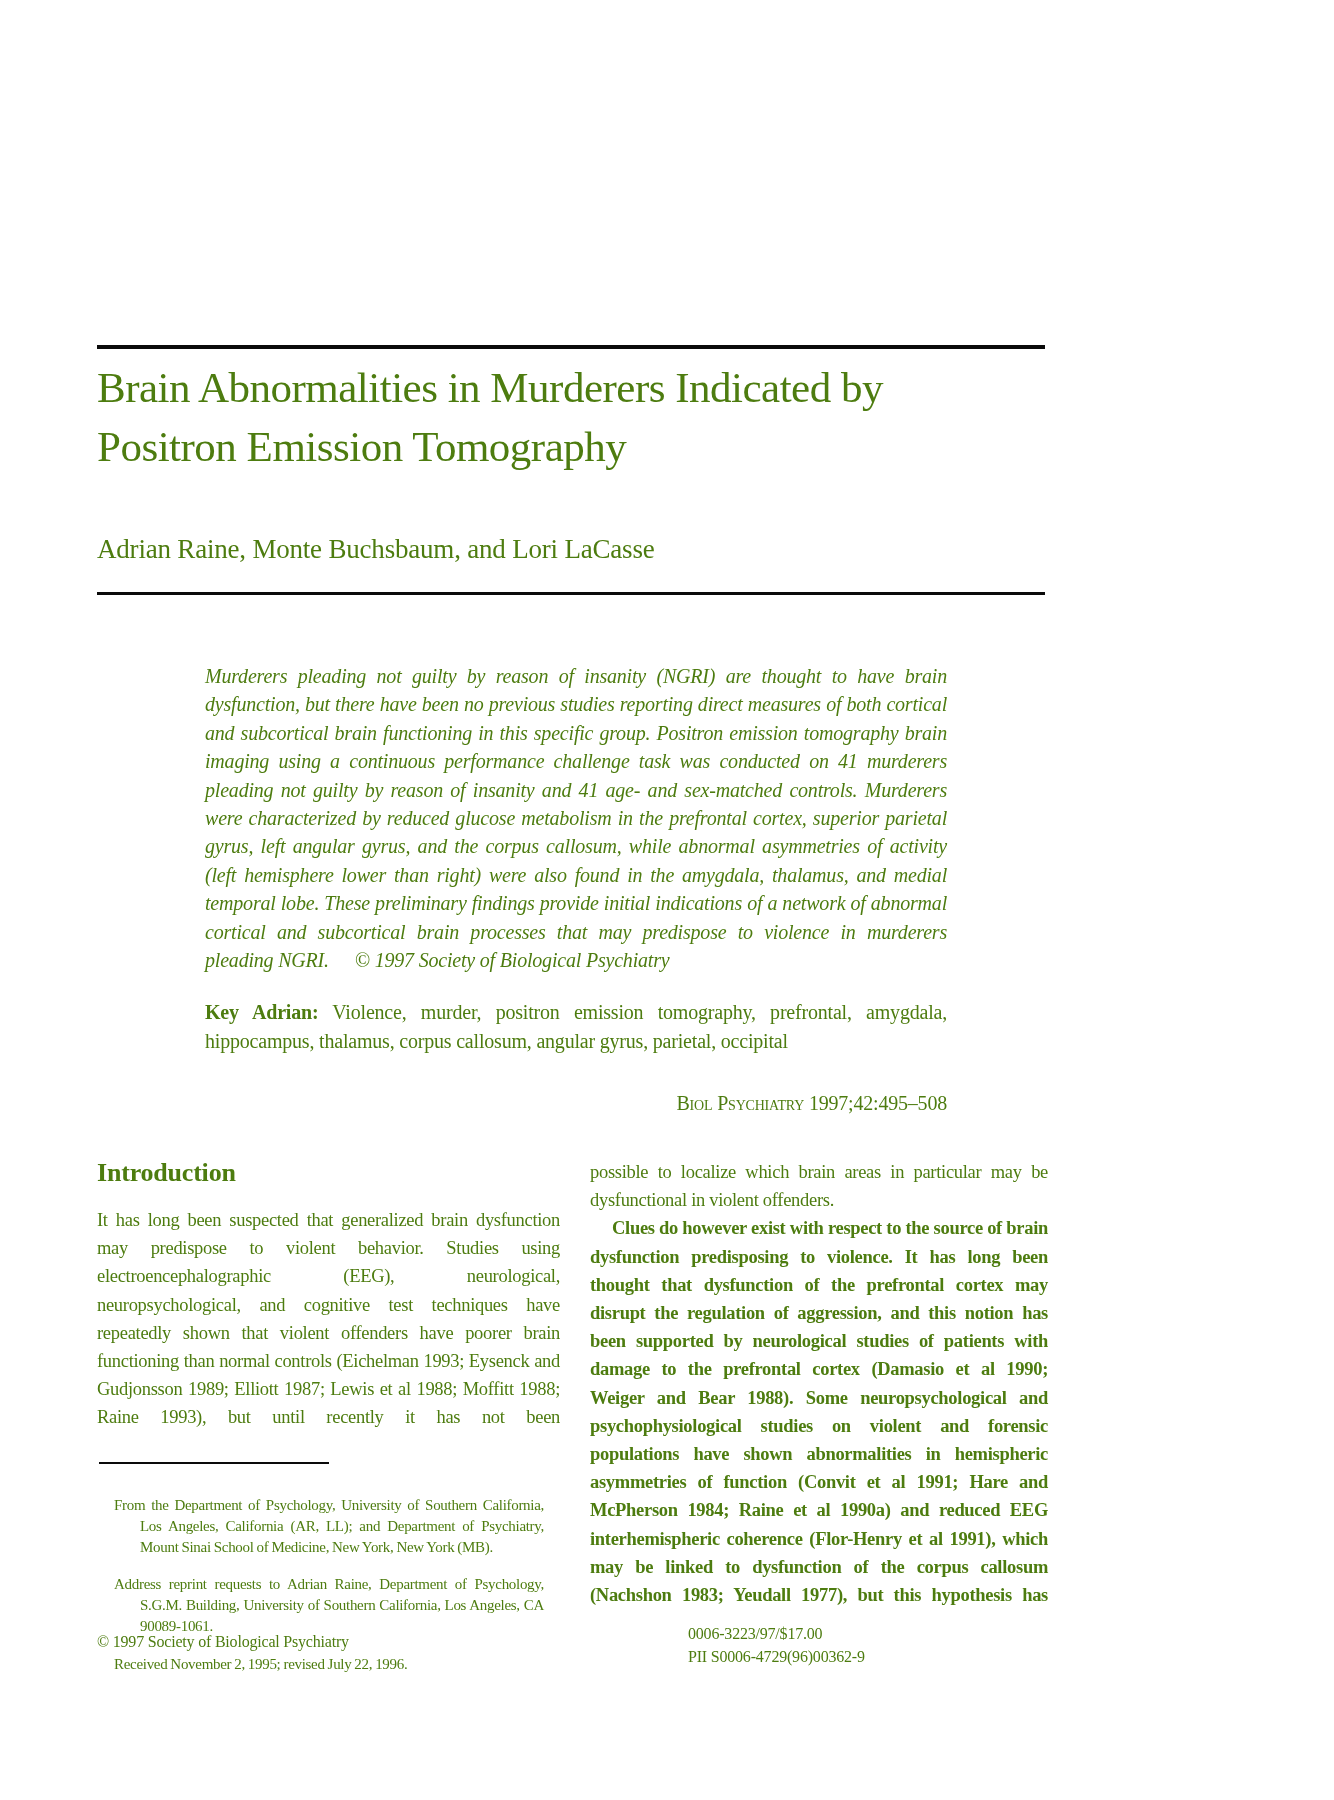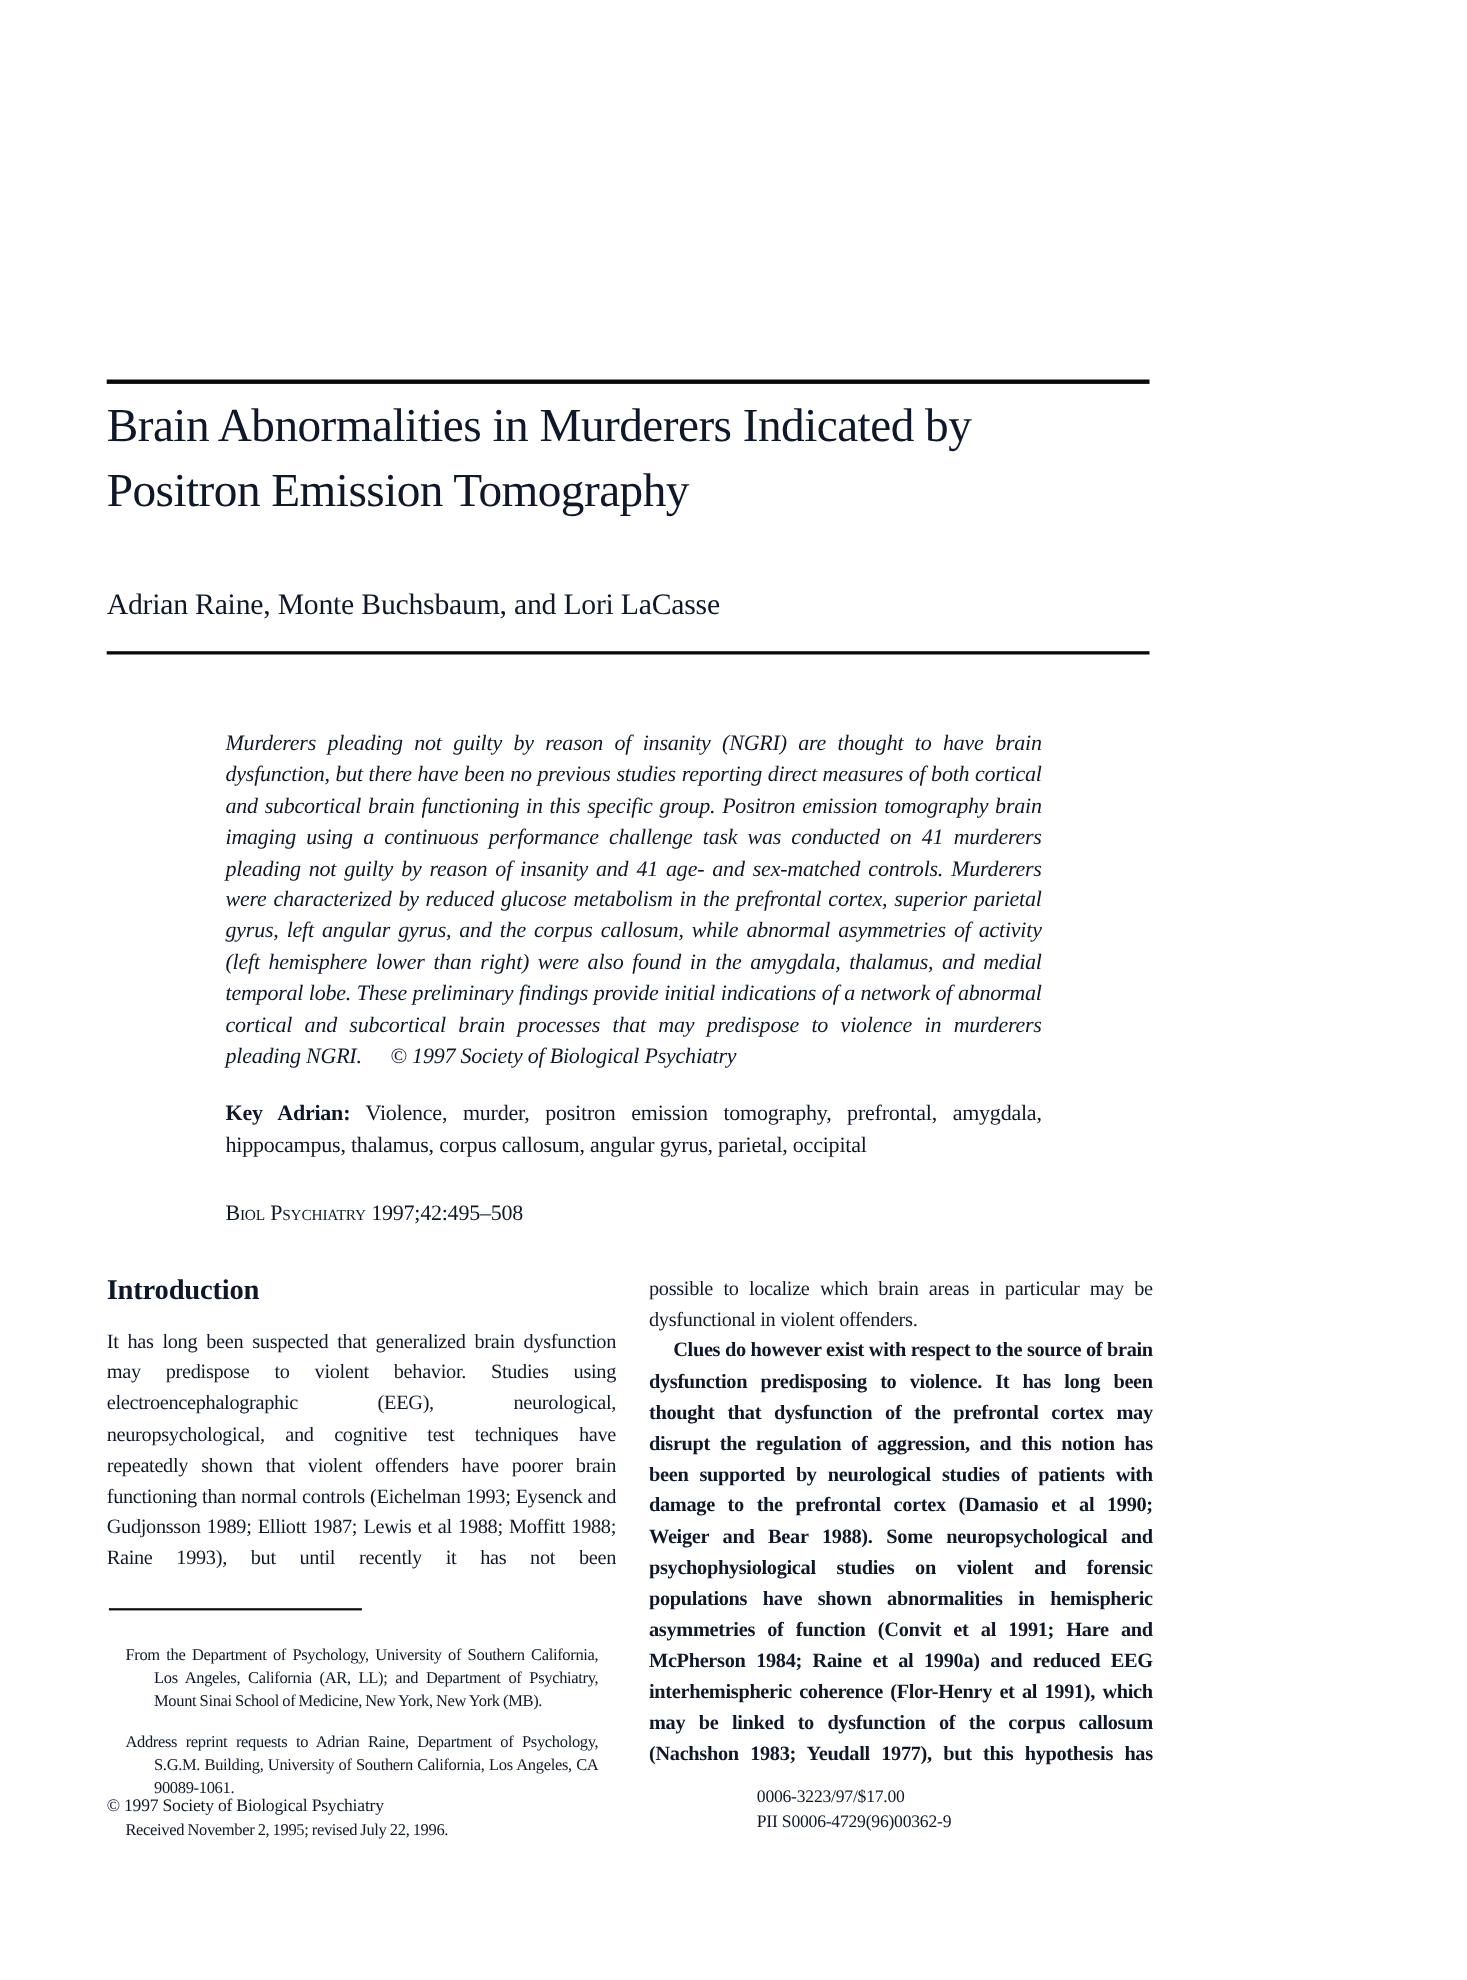--- a/index.html
+++ b/index.html
@@ -5,21 +5,21 @@
   html, body {
     margin: 0;
     padding: 0;
     background: #e8e8e8;
   }
   #page {
     position: relative;
     width: 1334px;
     height: 1800px;
     background: #ffffff;
-    color: #0f172a;
+    color: #4d7c0f;
     font-family: "Liberation Serif", "DejaVu Serif", serif;
     overflow: hidden;
   }
   .rule {
     position: absolute;
     background: #0a0a0a;
   }
   #top-rule   { left: 97px;  top: 345px; width: 948px; height: 4px; }
   #head-rule  { left: 97px;  top: 592px; width: 948px; height: 3px; }
   #fn-rule    { left: 99px;  top: 1462px; width: 230px; height: 2px; }
@@ -67,20 +67,21 @@
     line-height: 29px;
     letter-spacing: -0.2px;
     text-align: justify;
   }
   #keywords .kw-label { font-weight: 700; }
   #citation {
     margin: 0;
     margin-top: 36px;
     font-size: 20px;
     letter-spacing: -0.2px;
+    text-align: right;
   }
   #citation .journal { font-variant: small-caps; }
 
   .col {
     position: absolute;
     top: 1158px;
   }
   #col-left  { left: 97px;  width: 463px; }
   #col-right { left: 590px; width: 458px; }
 

